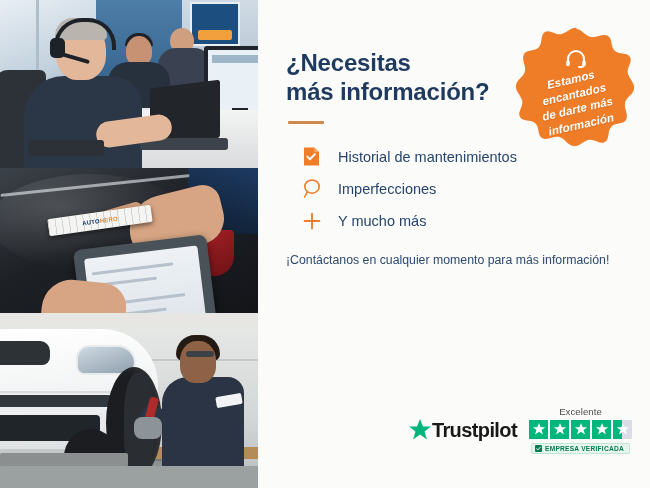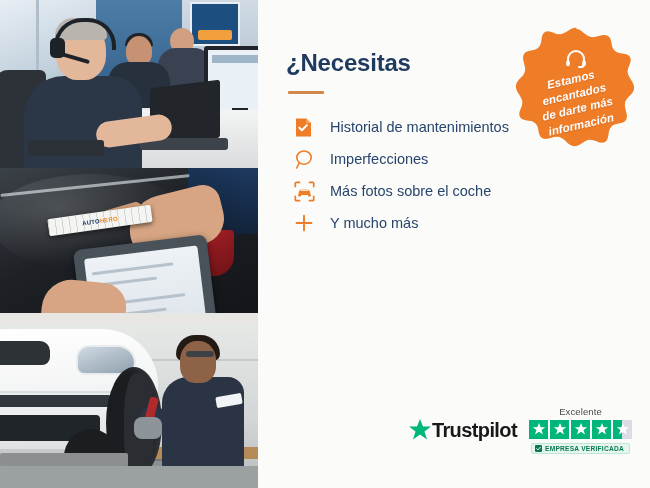--- a/index.html
+++ b/index.html
@@ -350,21 +350,21 @@
   .heading-rule {
     width: 36px;
     height: 3px;
     background: #d2884a;
     margin: 14px 0 22px 2px;
     border-radius: 1px;
   }
 
   .features {
     list-style: none;
-    margin: 8px;
+    margin: 16px;
     padding: 0;
   }
   .feature {
     display: flex;
     align-items: center;
     margin-bottom: 10px;
     min-height: 22px;
   }
   .feature-icon {
     width: 26px;
@@ -576,20 +576,21 @@
       <div class="p3-tool"></div>
       <div class="p3-glove"></div>
       <div class="p3-floor"></div>
     </div>
   </div>
 
   <div class="content">
 
     <h1 class="heading">
       <span>¿Necesitas</span><br>
+      <span>más información?</span>
     </h1>
     <div class="heading-rule"></div>
 
     <ul class="features">
 
       <li class="feature">
         <span class="feature-icon">
           <svg width="19" height="21" viewBox="0 0 19 21">
             <path d="M2 1.5h10.2L17 6.1V19.5H2z" fill="#ef7d28"></path>
             <path d="M12.2 1.5L17 6.1h-4.8z" fill="#f9a765"></path>
@@ -603,52 +604,36 @@
       <li class="feature">
         <span class="feature-icon">
           <svg width="20" height="21" viewBox="0 0 20 21">
             <ellipse cx="10" cy="8.6" rx="7.2" ry="6.6" fill="none" stroke="#ef7d28" stroke-width="1.6"></ellipse>
             <path d="M5.4 13.6 L2.6 19" stroke="#ef7d28" stroke-width="1.6" stroke-linecap="round"></path>
           </svg>
         </span>
         <span class="feature-label">Imperfecciones</span>
       </li>
 
-      <li class="feature">
-        <span class="feature-icon">
-          <svg width="21" height="21" viewBox="0 0 21 21">
-            <g stroke="#ef7d28" stroke-width="1.7" fill="none" stroke-linecap="round">
-              <path d="M1.3 5.6V2.3c0-.6.4-1 1-1h3.3"></path>
-              <path d="M15.4 1.3h3.3c.6 0 1 .4 1 1v3.3"></path>
-              <path d="M19.7 15.4v3.3c0 .6-.4 1-1 1h-3.3"></path>
-              <path d="M5.6 19.7H2.3c-.6 0-1-.4-1-1v-3.3"></path>
-            </g>
-            <path d="M4.6 12.6c0-1.1.5-2.5 1.1-3.3.5-.6 1.3-.9 2.2-.9h5.1c.9 0 1.7.3 2.2.9.6.8 1.1 2.2 1.1 3.3v1.5H4.6z" fill="#ef7d28"></path>
-            <rect x="4.1" y="13.2" width="3" height="2.4" rx="1" fill="#ef7d28"></rect>
-            <rect x="13.9" y="13.2" width="3" height="2.4" rx="1" fill="#ef7d28"></rect>
-            <path d="M6.6 9.3h7.8" stroke="#fdfdfb" stroke-width="1.1"></path>
-          </svg>
-        </span>
-        <span class="feature-label">Más fotos sobre el coche</span>
-      </li>
 
       <li class="feature">
         <span class="feature-icon">
           <svg width="20" height="20" viewBox="0 0 20 20">
             <g stroke="#ef7d28" stroke-width="1.9" stroke-linecap="round">
               <path d="M10 2.6 V17.4"></path>
               <path d="M2.6 10 H17.4"></path>
             </g>
           </svg>
         </span>
         <span class="feature-label">Y mucho más</span>
       </li>
     </ul>
 
     <div class="cta">
+      <div>¡Contáctanos en cualquier momento para más información!</div>
     </div>
 
     <div class="badge">
       <svg width="136" height="136" viewBox="0 0 136 136">
         <path fill="#ef7d28" d="
           M68 2
           c6 0 9 7 15 8 s12-4 17-1 2 11 7 15 12 1 15 6 -4 11-2 17 7 9 6 15 -8 8-9 14 4 12 1 17 -11 2-15 7 -1 12-6 15 -11-4-17-2 -9 7-15 6 -8-8-14-9 -12 4-17 1 -2-11-7-15 -12-1-15-6 4-11 2-17 -7-9-6-15 8-8 9-14 -4-12-1-17 11-2 15-7 1-12 6-15 11 4 17 2 9-7 15-6 z"></path>
       </svg>
       <div class="badge-inner">
         <span class="badge-headset">

